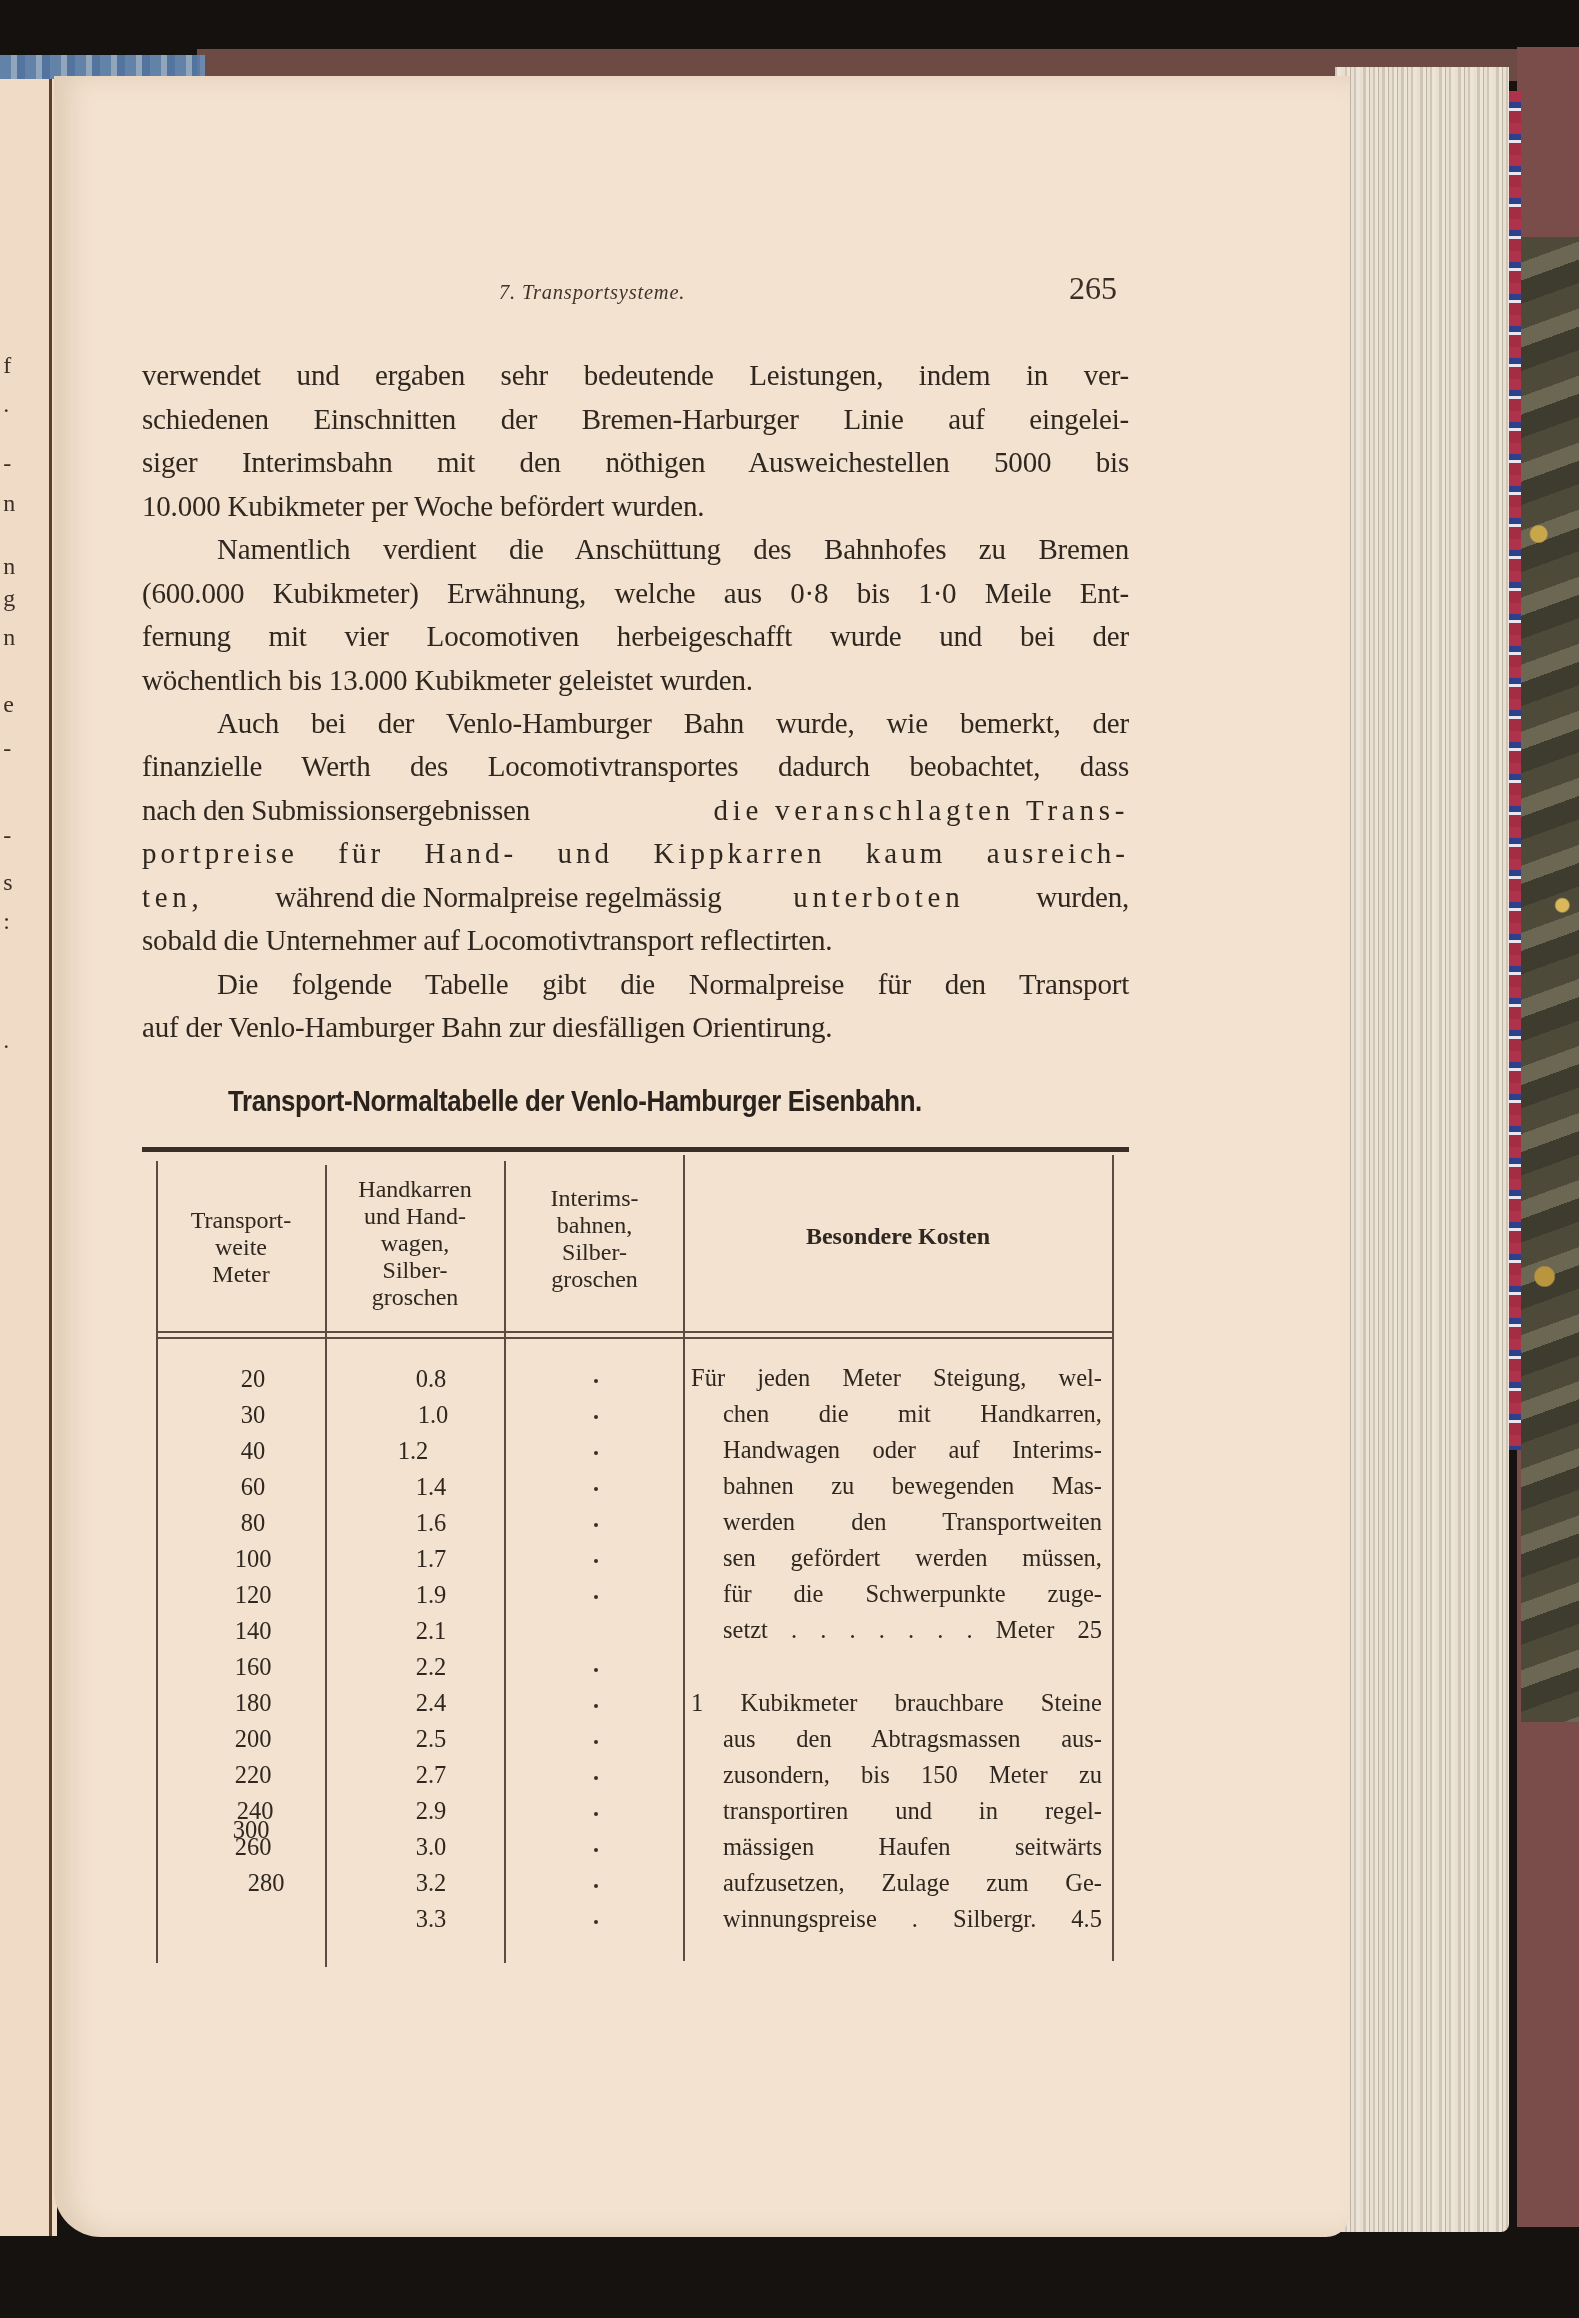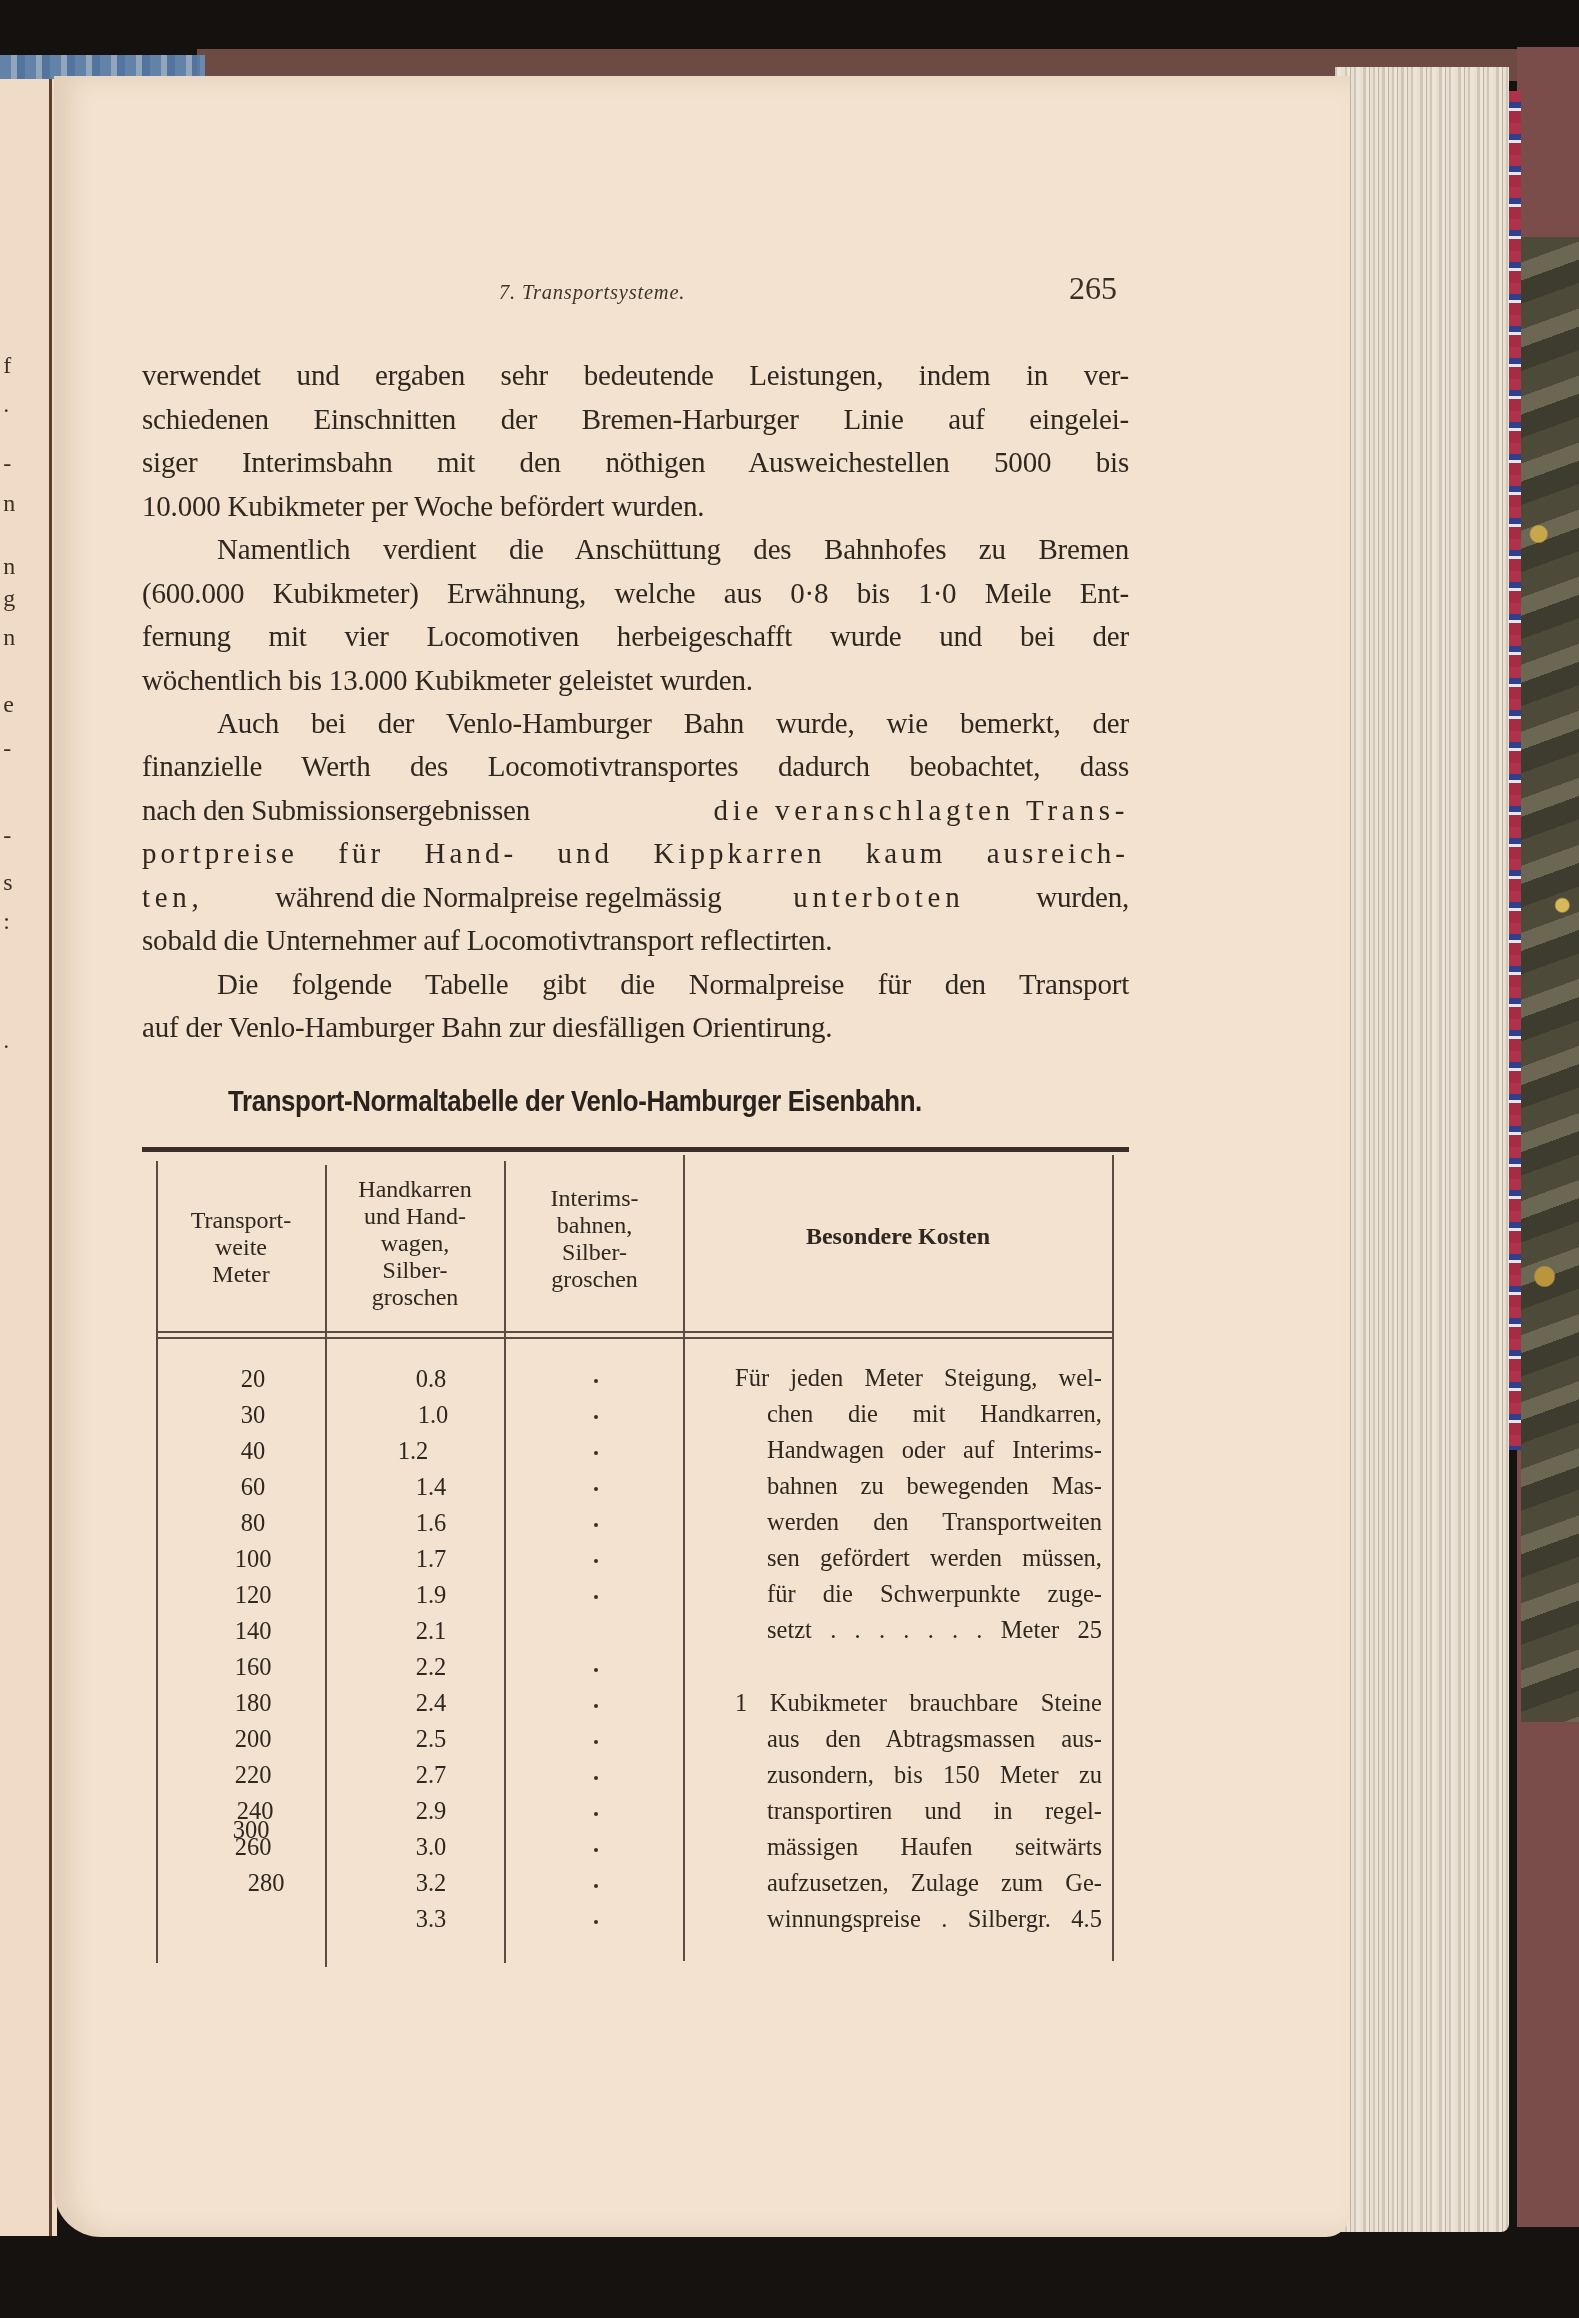--- a/index.html
+++ b/index.html
@@ -41,21 +41,21 @@
                  font-weight:bold; font-size:30px; letter-spacing:-0.4px; transform:scaleX(.86); transform-origin:left; color:#2a221c; }
   .thick-rule { position:absolute; left:142px; top:1147px; width:987px; height:4.7px; background:#3a2f28; }
   .vline { position:absolute; width:1.6px; background:#5a4c42; }
   .dbl1 { position:absolute; left:156px; top:1331px; width:956px; height:1.6px; background:#5a4c42; }
   .dbl2 { position:absolute; left:156px; top:1337px; width:956px; height:1.6px; background:#5a4c42; }
 
   .th { position:absolute; font-size:24px; line-height:27px; text-align:center; color:#2f2720; }
   .cell { position:absolute; font-size:24.5px; line-height:27px; text-align:center; color:#2f2720; }
   .dot { position:absolute; width:4px; height:4px; border-radius:50%; background:#3a2f28; }
   .note { position:absolute; left:691px; width:411px; font-size:24.5px; line-height:36px; color:#2f2720; }
-  .note .nl { display:block; text-align:justify; text-align-last:justify; padding-left:32px;margin-left:44px; }
+  .note .nl { display:block; text-align:justify; text-align-last:justify; padding-left:32px; }
   .note .nl.first { padding-left:0; }
   .note .nl.end { text-align-last:justify; }
 </style>
 </head>
 <body>
 
 <div class="cover-top"></div>
 <div class="leather-top"></div>
 <div class="headband"></div>
 <div class="cover-right"></div>

